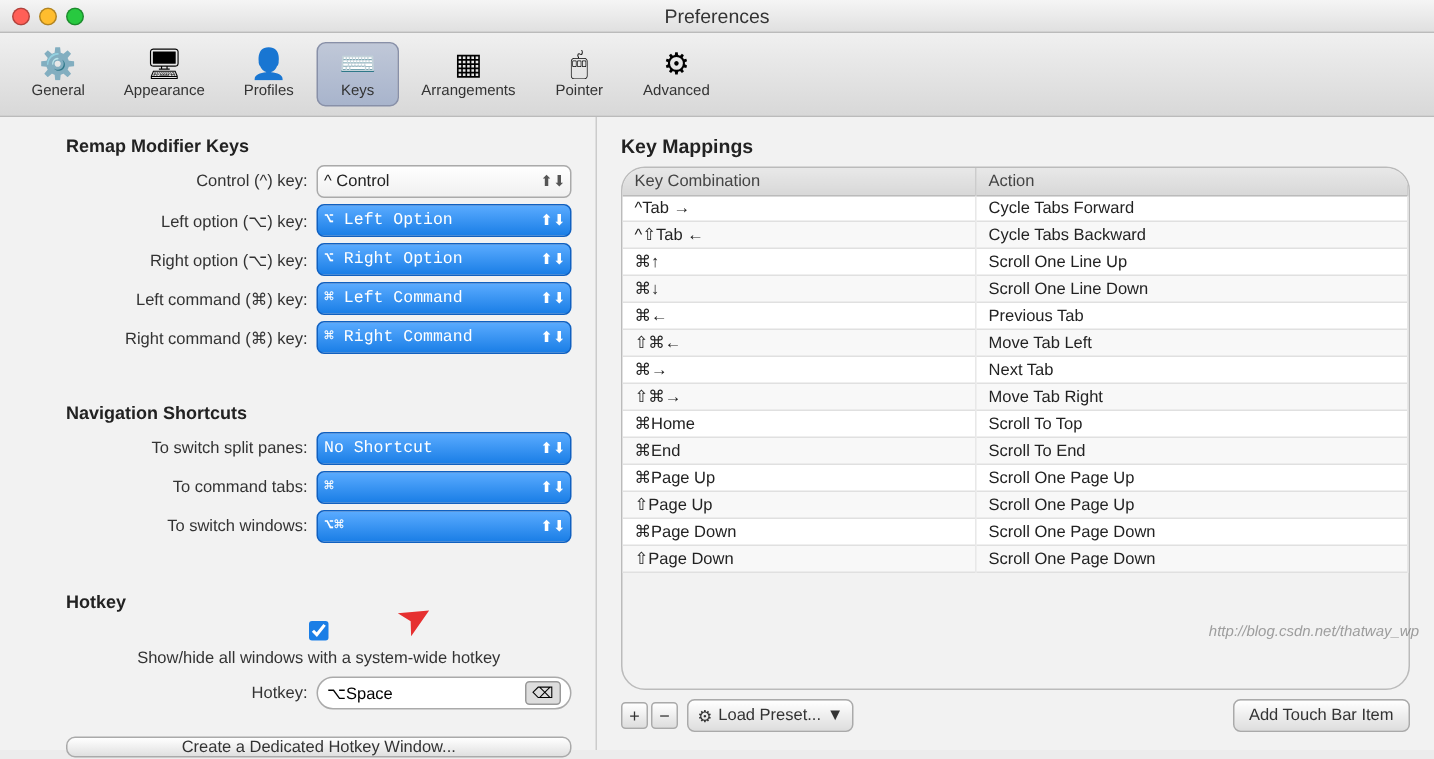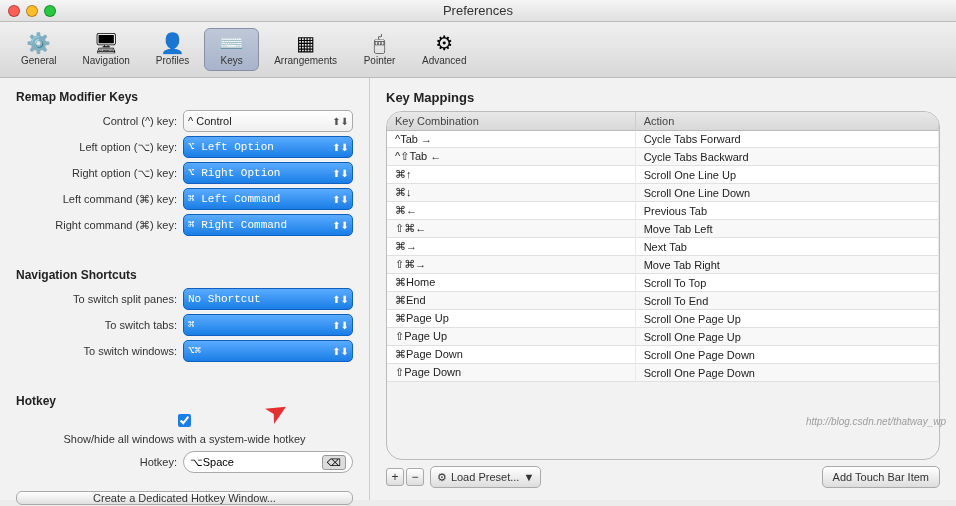--- a/index.html
+++ b/index.html
@@ -79,20 +79,21 @@
     }
 
     
     .left-panel {
       width: 370px;
       padding: 12px 16px;
       border-right: 1px solid #ccc;
       display: flex;
       flex-direction: column;
       gap: 8px;
+      margin-left: 28px;
     }
 
     .section-title {
       font-size: 12px;
       font-weight: 700;
       color: #222;
       margin-bottom: 6px;
     }
 
     .form-row {
@@ -325,21 +326,21 @@
 
   <div class="toolbar">
 
     <div class="toolbar-item">
       <span class="toolbar-icon">⚙️</span>
       <span class="toolbar-label">General</span>
     </div>
 
     <div class="toolbar-item">
       <span class="toolbar-icon">🖥</span>
-      <span class="toolbar-label">Navigation</span>
+      <span class="toolbar-label">Appearance</span>
     </div>
 
     <div class="toolbar-item">
       <span class="toolbar-icon">👤</span>
       <span class="toolbar-label">Profiles</span>
     </div>
 
     <div class="toolbar-item active">
       <span class="toolbar-icon">⌨️</span>
       <span class="toolbar-label">Keys</span>
@@ -428,21 +429,21 @@
           <span class="form-label">To switch split panes:</span>
           <div class="select-wrapper select-blue-wrapper">
             <select class="select-blue">
               <option>No Shortcut</option>
             </select>
             <span class="select-arrow" style="color:white">⬆⬇</span>
           </div>
         </div>
 
         <div class="form-row">
-          <span class="form-label">To switch tabs:</span>
+          <span class="form-label">To command tabs:</span>
           <div class="select-wrapper select-blue-wrapper">
             <select class="select-blue">
               <option>⌘</option>
             </select>
             <span class="select-arrow" style="color:white">⬆⬇</span>
           </div>
         </div>
 
         <div class="form-row">
           <span class="form-label">To switch windows:</span>

